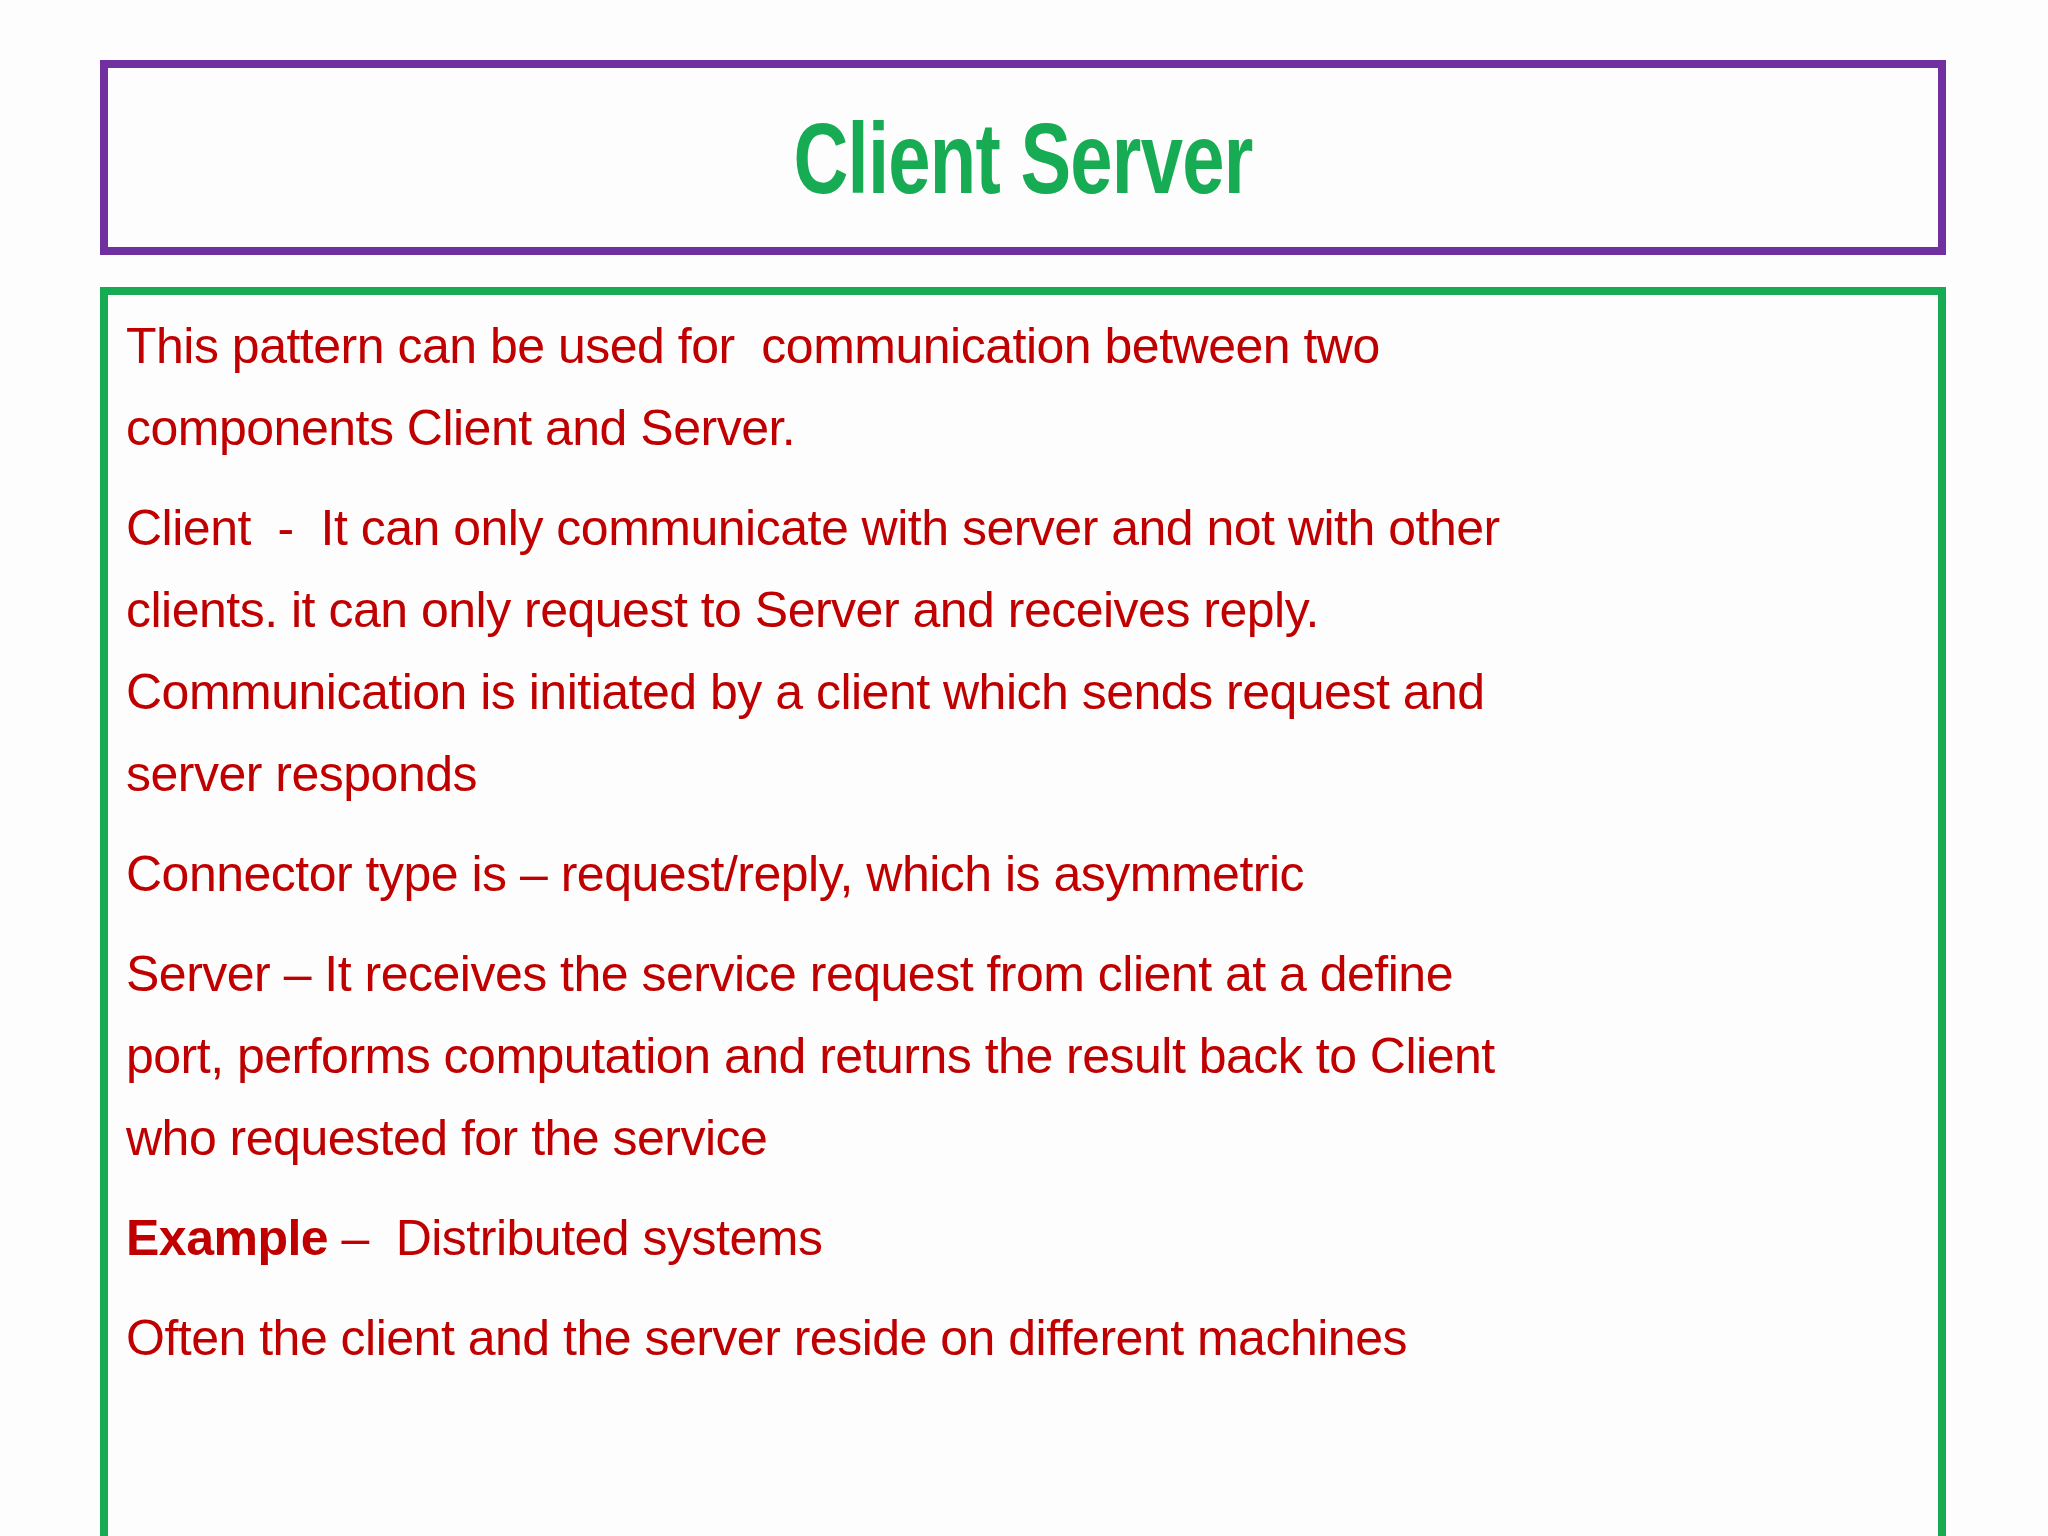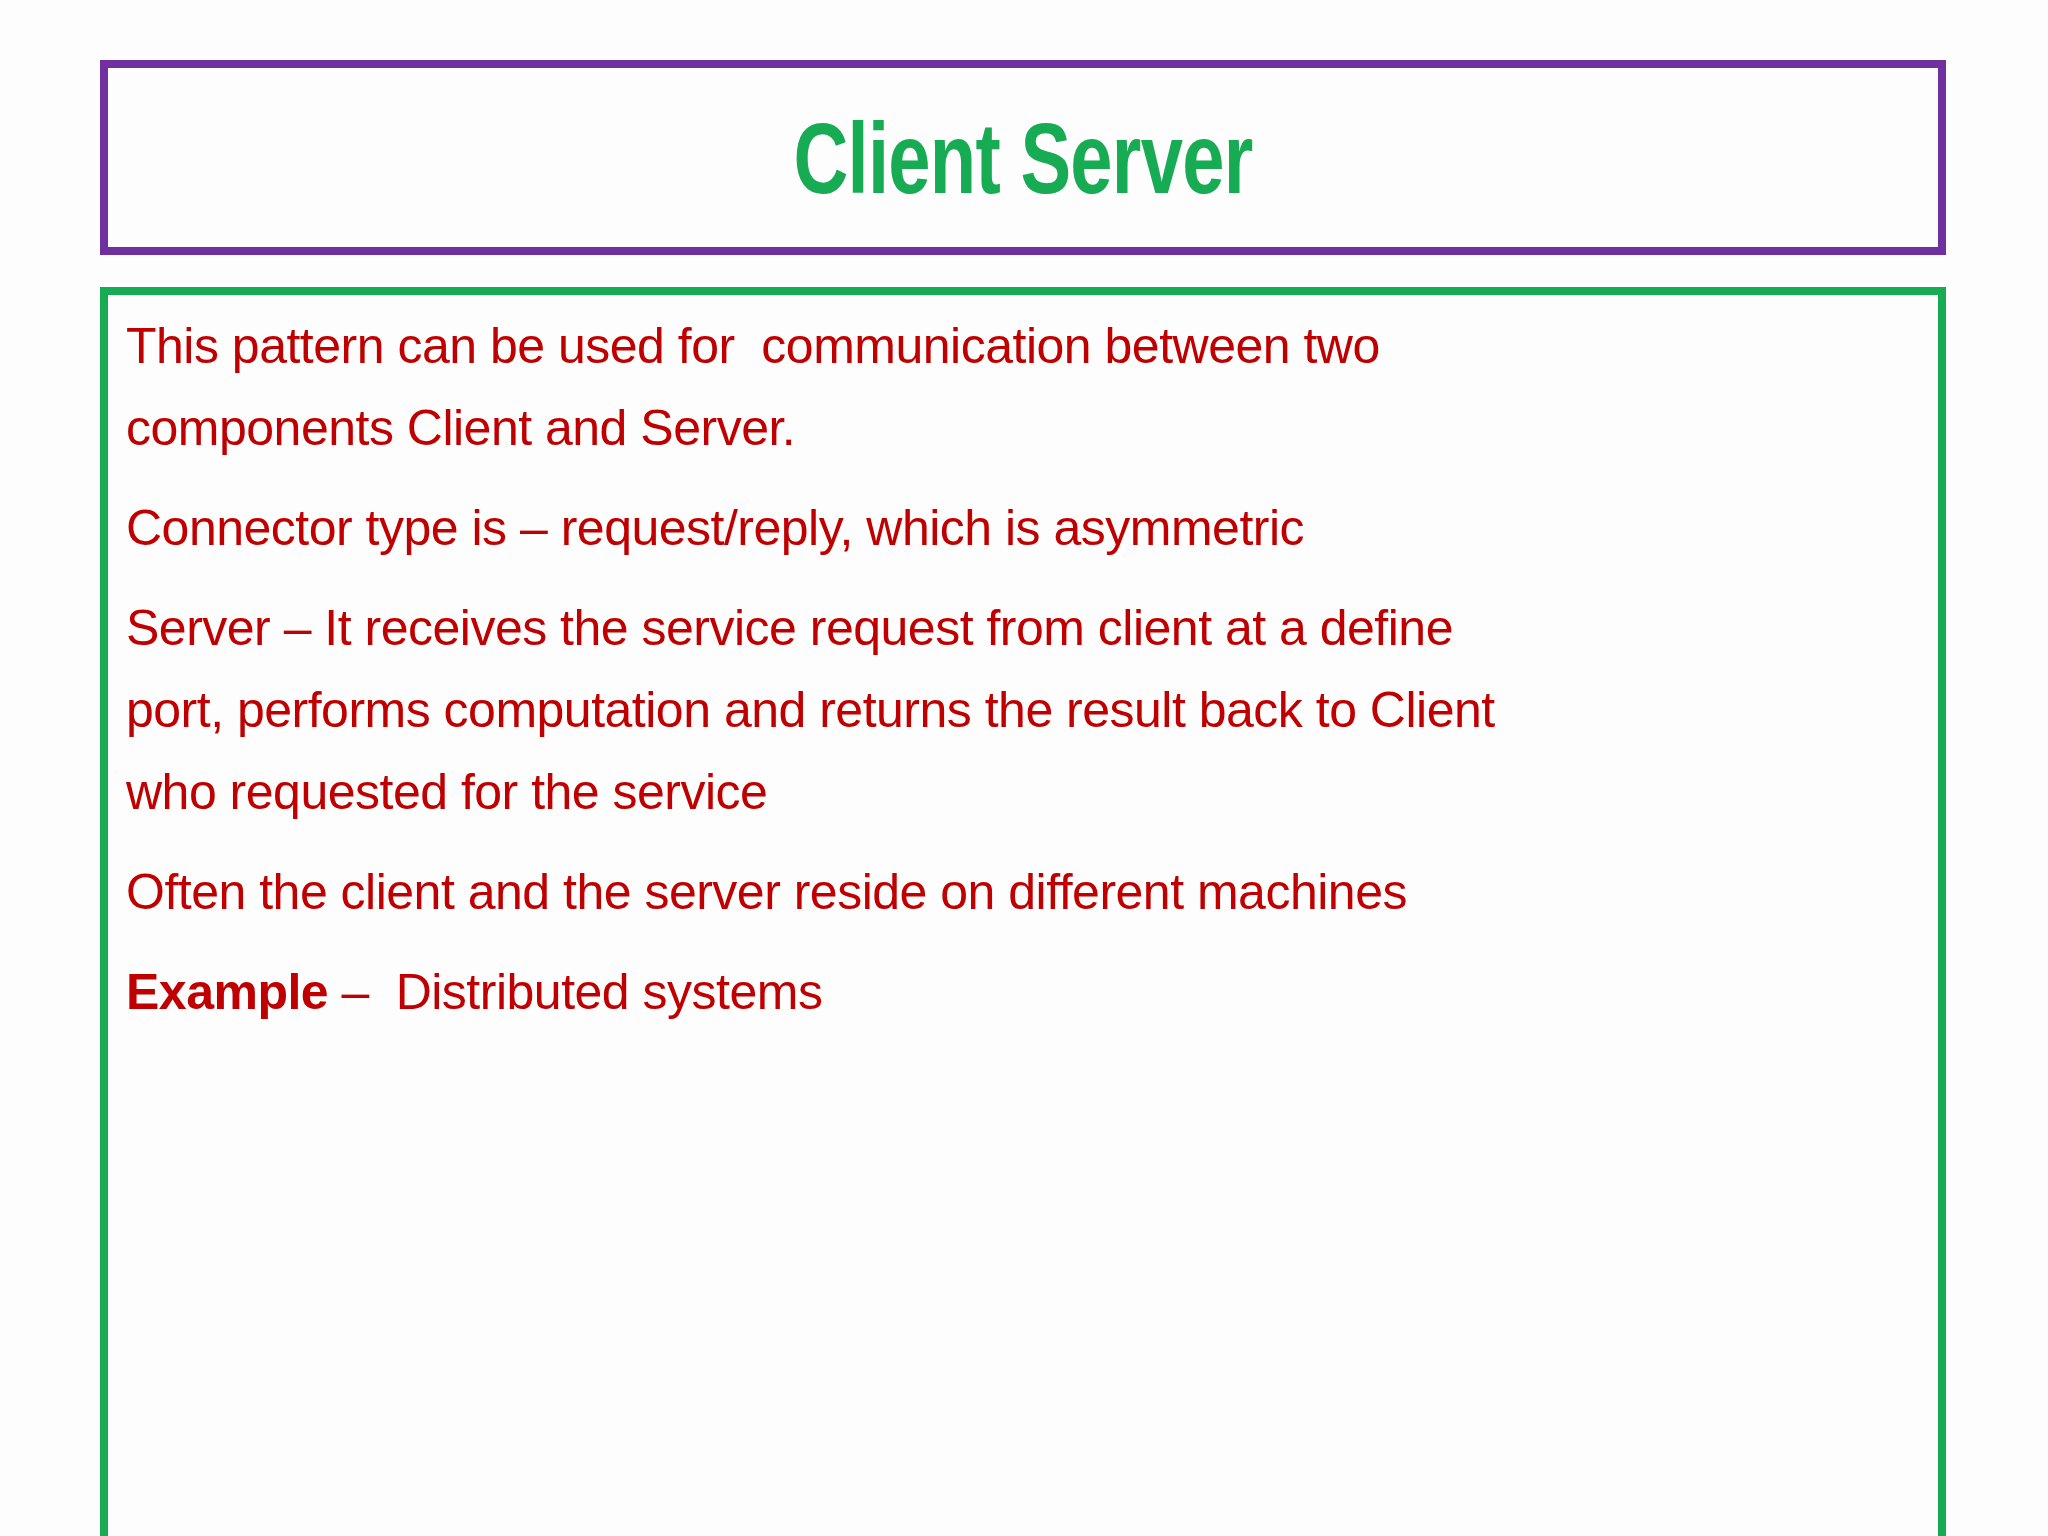--- a/index.html
+++ b/index.html
@@ -70,21 +70,25 @@
 
 <div class="slide">
 
   <header class="title-box">
     <h1 class="title">Client Server</h1>
   </header>
 
   <section class="content-box">
     <p class="para">This pattern can be used for  communication between two
 components Client and Server.</p>
+    <p class="para">Client  -  It can only communicate with server and not with other
+clients. it can only request to Server and receives reply.
+Communication is initiated by a client which sends request and
+server responds</p>
     <p class="para">Connector type is – request/reply, which is asymmetric</p>
     <p class="para">Server – It receives the service request from client at a define
 port, performs computation and returns the result back to Client
 who requested for the service</p>
+    <p class="para"><strong>Example</strong><span> –  Distributed systems</span></p>
     <p class="para">Often the client and the server reside on different machines</p>
-    <p class="para"><strong>Example</strong><span> –  Distributed systems</span></p>
   </section>
 
 </div>
 
 </body></html>

